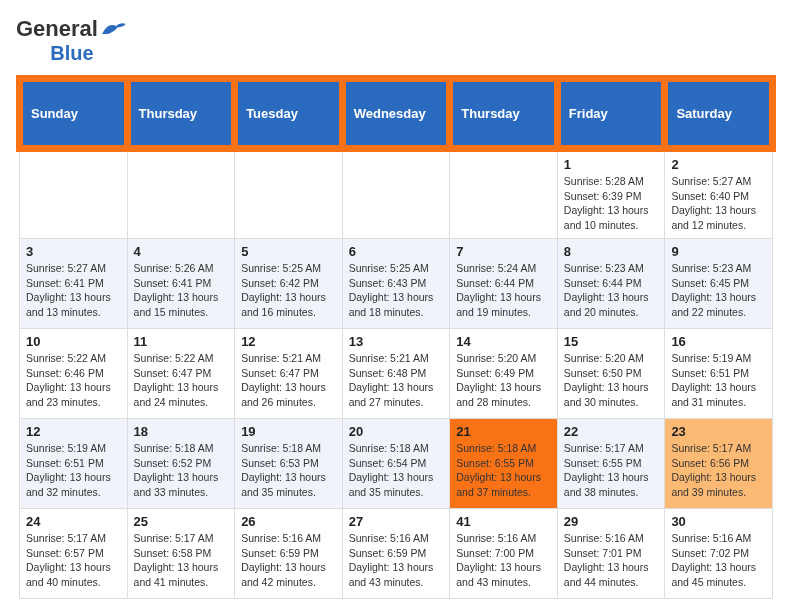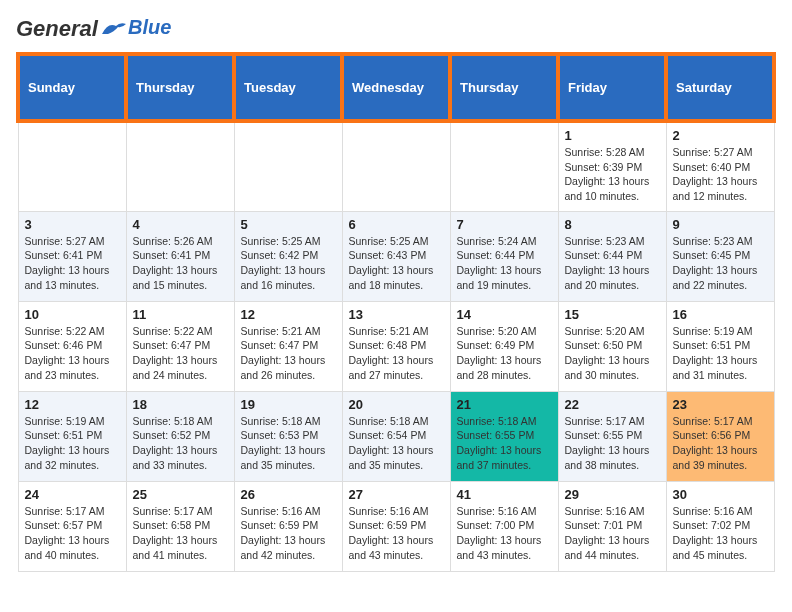--- a/index.html
+++ b/index.html
@@ -10,24 +10,23 @@
       min-height: 612px;
       padding: 16px;
     }
     .header-area {
       display: flex;
       align-items: flex-start;
       margin-bottom: 10px;
     }
     .logo {
       display: flex;
-      flex-direction: row;
-      align-items: flex-start;
+      flex-direction: column;
+      align-items: center;
       margin-right: auto;
-      font-style: italic;
     }
     .title-area {
       text-align: right;
     }
     .month-title {
       font-size: 36px;
       font-weight: bold;
       color: #333;
     }
     .subtitle {
@@ -39,21 +38,21 @@
       border-collapse: collapse;
       table-layout: fixed;
     }
     .calendar-table th {
       background: #2a6bbf;
       color: #fff;
       text-align: left;
       padding: 24px 8px;
       font-size: 13px;
       font-weight: bold;
-      border: 4px solid #f97316;
+      border: 7px solid #f97316;
     }
     .calendar-table td {
       vertical-align: top;
       padding: 5px 6px;
       font-size: 11px;
       color: #333;
       border: 1px solid #ddd;
       height: 90px;
       background: #fff;
     }
@@ -272,21 +271,21 @@
 Daylight: 13 hours
 and 35 minutes.</div>
         </td>
         <td style="background: rgb(240, 244, 250);">
           <span class="day-number">20</span>
           <div class="cell-info" style="white-space: pre-line;">Sunrise: 5:18 AM
 Sunset: 6:54 PM
 Daylight: 13 hours
 and 35 minutes.</div>
         </td>
-        <td style="background: #14b8a6;">
+        <td style="background: #f97316;">
           <span class="day-number">21</span>
           <div class="cell-info" style="white-space: pre-line;">Sunrise: 5:18 AM
 Sunset: 6:55 PM
 Daylight: 13 hours
 and 37 minutes.</div>
         </td>
         <td style="background: rgb(240, 244, 250);">
           <span class="day-number">22</span>
           <div class="cell-info" style="white-space: pre-line;">Sunrise: 5:17 AM
 Sunset: 6:55 PM

